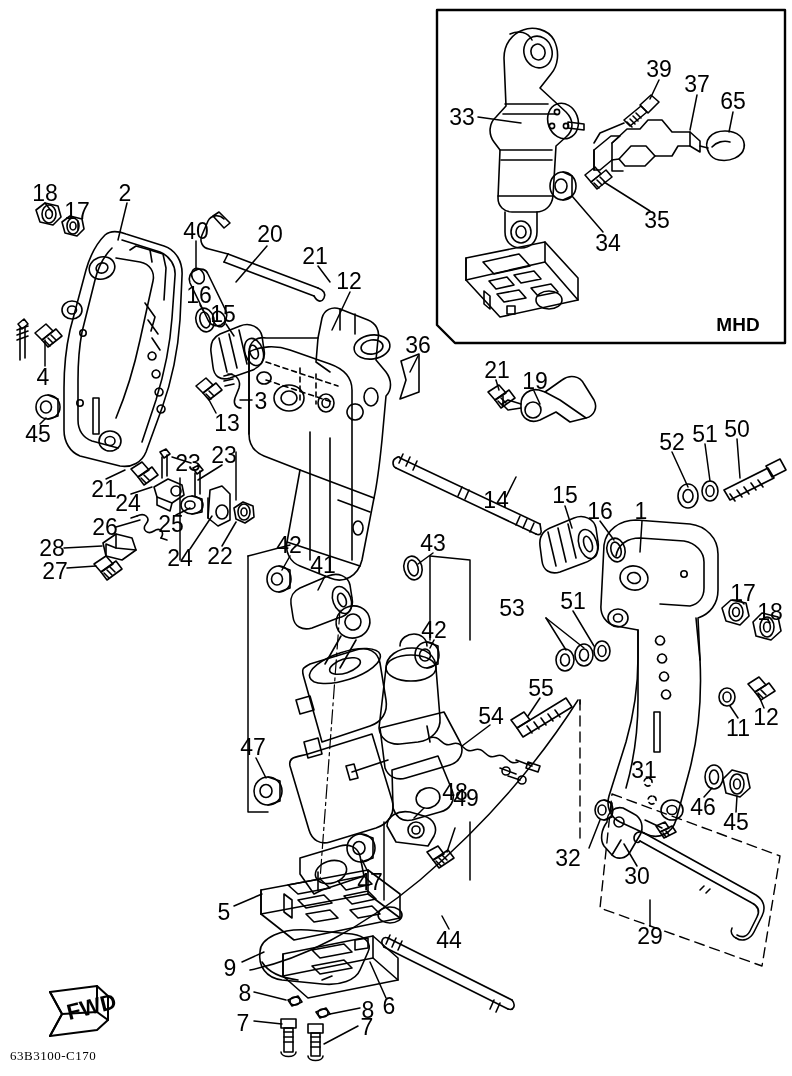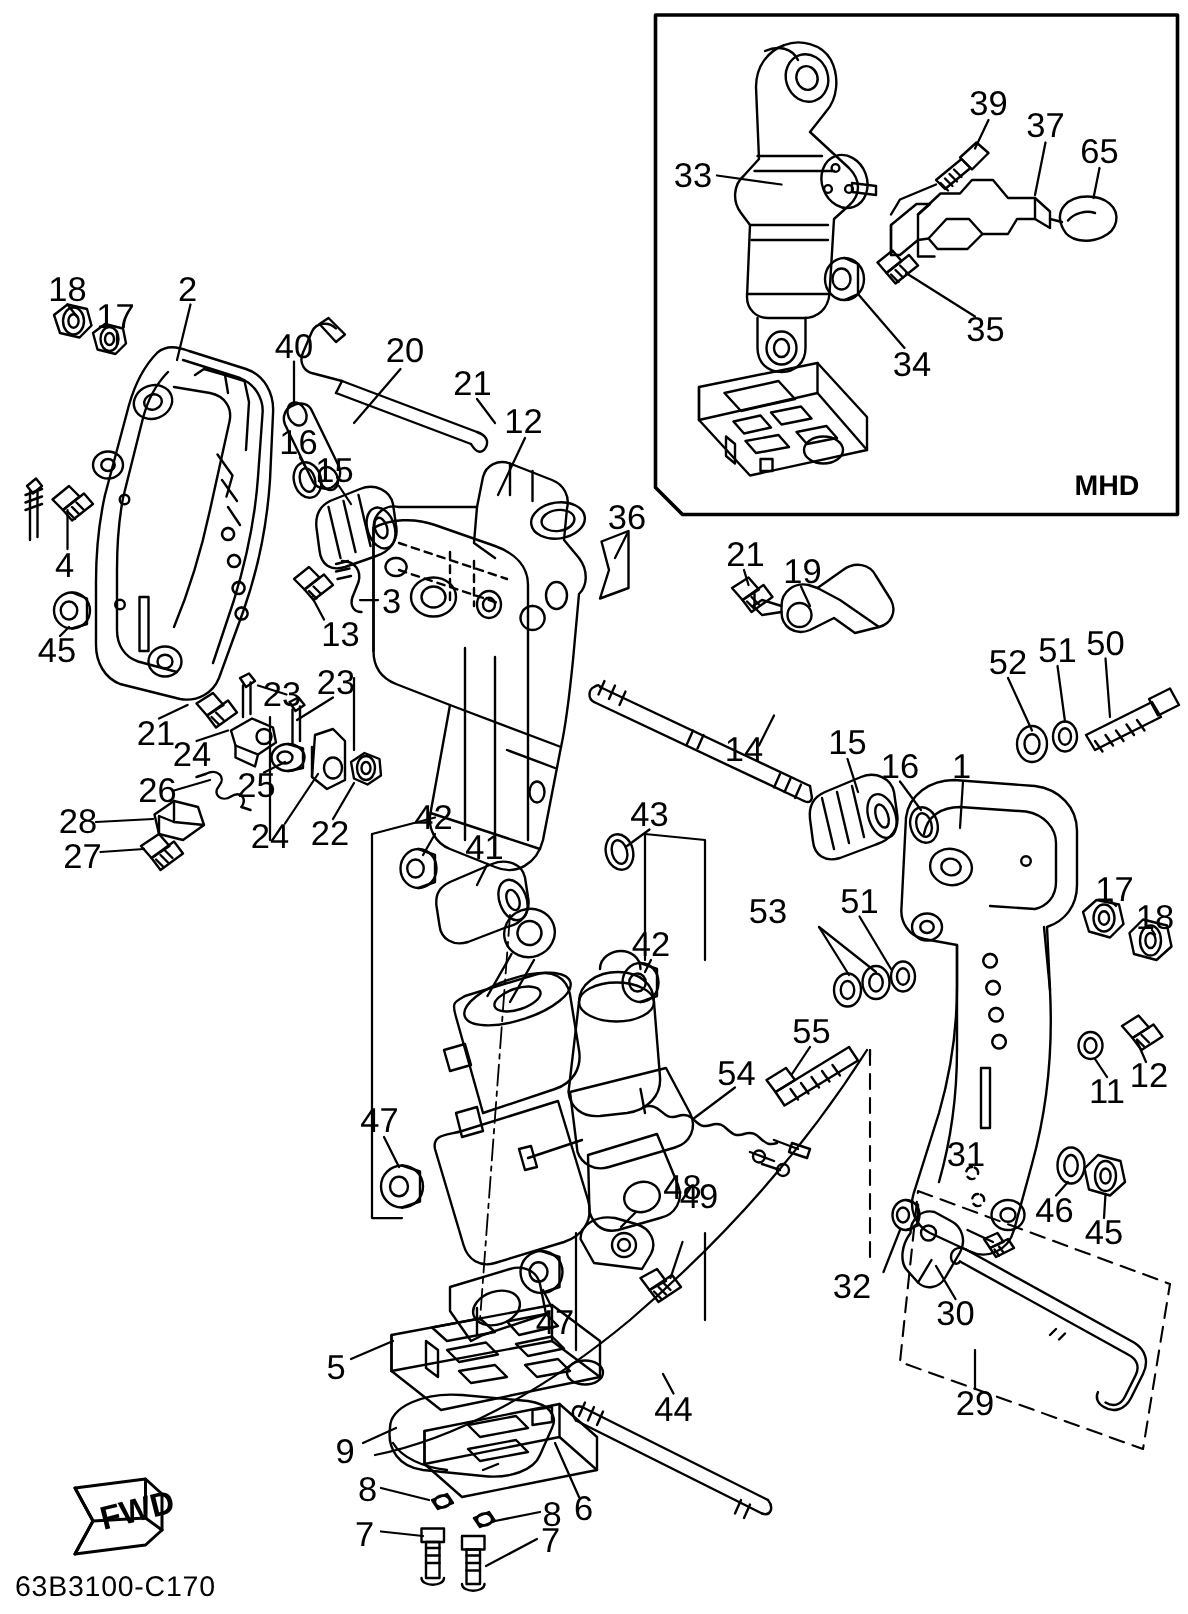--- a/index.html
+++ b/index.html
@@ -5,21 +5,21 @@
 <style>
   html,body{margin:0;padding:0;background:#ffffff;}
   body{font-family:"Liberation Sans",sans-serif;}
   #page{position:relative;width:792px;height:1076px;background:#fff;overflow:hidden;}
   #art{position:absolute;left:0;top:0;width:792px;height:1076px;}
   .lbl{position:absolute;font-family:"Liberation Sans",sans-serif;font-size:23px;
        font-weight:400;color:#000;line-height:1;white-space:nowrap;
        transform:translate(-50%,-50%);letter-spacing:0px;}
   .inset-tag{position:absolute;font-family:"Liberation Sans",sans-serif;font-size:19px;
        font-weight:700;color:#000;white-space:nowrap;transform:translate(-50%,-50%);}
-  .partno{position:absolute;font-family:Liberation Sans, sans-serif;font-size:19px;
+  .partno{position:absolute;font-family:Liberation Serif, serif;font-size:13px;
        font-weight:400;color:#000;white-space:nowrap;letter-spacing:.5px;}
   .fwdtext{font-family:"Liberation Sans",sans-serif;font-size:22px;font-weight:700;fill:#000;}
 </style>
 </head>
 <body>
 
 <div id="page">
 
   <svg id="art" viewBox="0 0 792 1076" xmlns="http://www.w3.org/2000/svg">
     <rect x="0" y="0" width="792" height="1076" fill="#ffffff"></rect>

